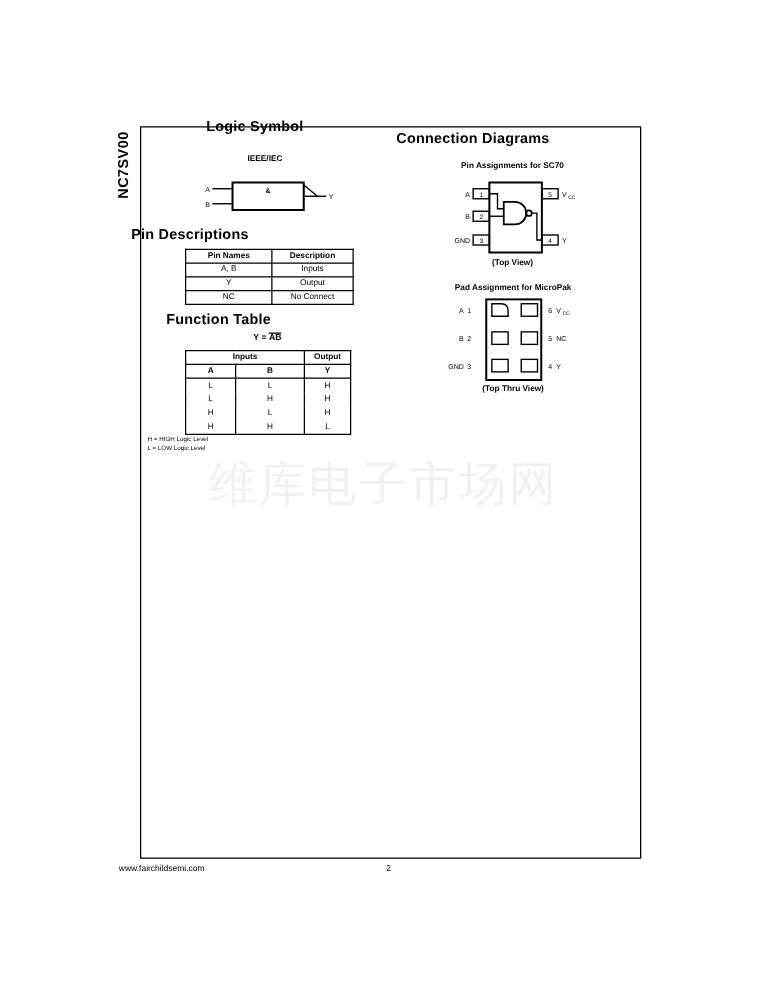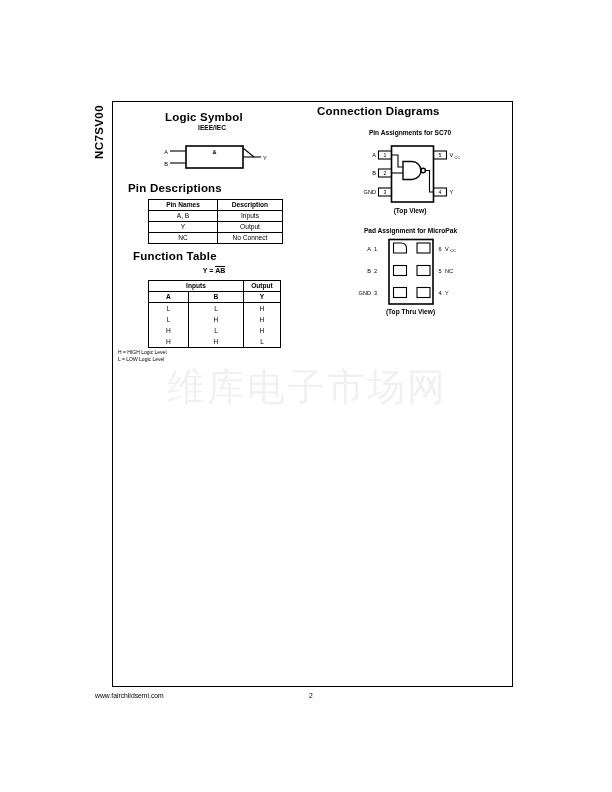--- a/index.html
+++ b/index.html
@@ -80,36 +80,36 @@
 <body>
 
 <div class="page">
 
   <div class="watermark">维库电子市场网</div>
 
   <div class="side-title">NC7SV00</div>
 
   <div class="content-box"></div>
 
-  <div class="h1" style="left:121px; top:111px;padding-left:44px;">Logic Symbol</div>
+  <div class="h1" style="left:121px; top:96px;padding-left:44px;">Logic Symbol</div>
   <div class="sub center" style="left:156px; top:124px; width:112px;">IEEE/IEC</div>
 
   <svg style="left:158px; top:138px;" width="115" height="44" viewBox="0 0 115 44">
     <rect class="box" x="28" y="8" width="57" height="22"></rect>
     <text class="lbl" x="56.5" y="16" text-anchor="middle" font-weight="bold">&amp;</text>
     <line class="ln" x1="12" y1="13" x2="28" y2="13"></line>
     <line class="ln" x1="12" y1="25" x2="28" y2="25"></line>
     <text class="lbl" x="10" y="15.5" text-anchor="end">A</text>
     <text class="lbl" x="10" y="27.5" text-anchor="end">B</text>
     <line class="ln" x1="85" y1="10" x2="96" y2="19"></line>
     <line class="ln" x1="85" y1="19" x2="103" y2="19"></line>
     <text class="lbl" x="105" y="21.5">Y</text>
   </svg>
 
-  <div class="h1" style="left:128px; top:182px;">Pin Descriptions</div>
+  <div class="h1" style="left:105px; top:182px;">Pin Descriptions</div>
 
   <table class="pin-table">
     <colgroup>
         <col style="width:69px">
         <col style="width:65px">
       </colgroup>
     <tbody>
         <tr>
       <th>Pin Names</th>
       <th>Description</th>

